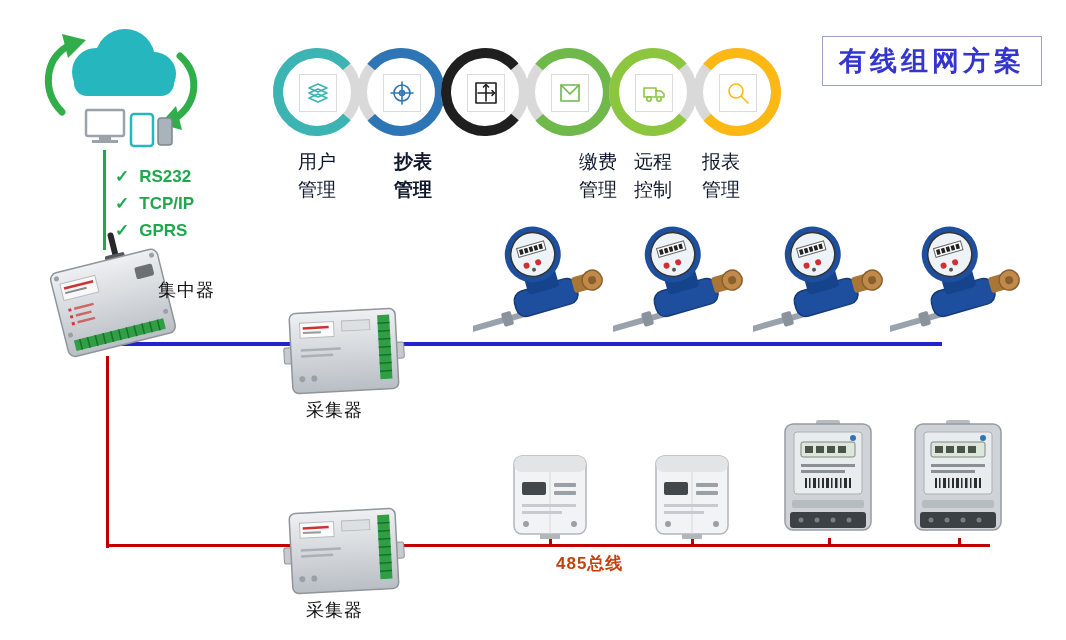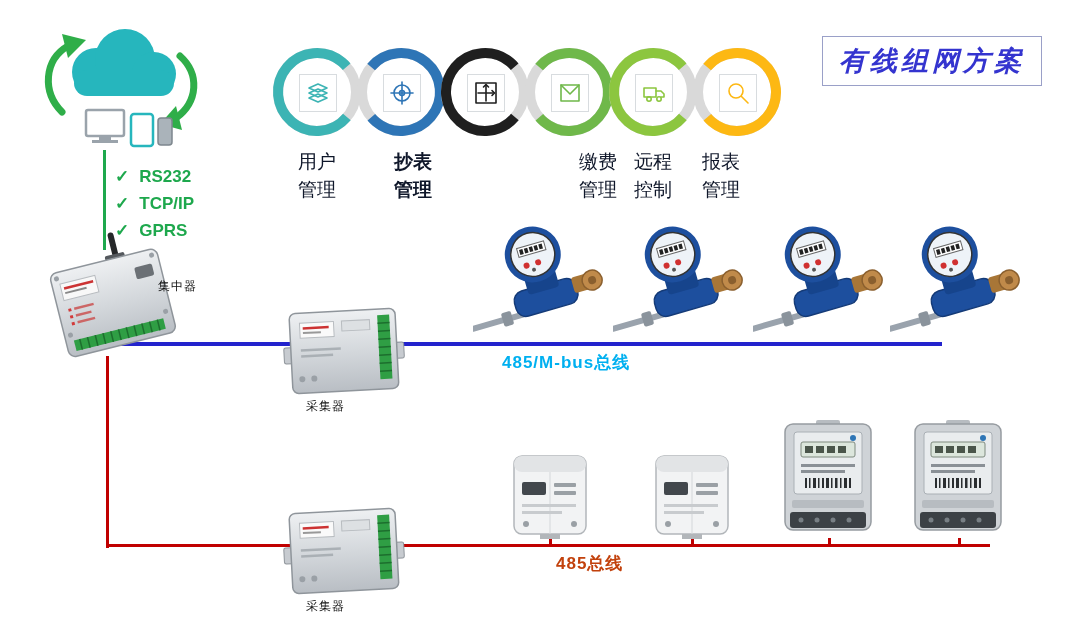--- a/index.html
+++ b/index.html
@@ -1,20 +1,20 @@
 <!DOCTYPE html>
 <html><head>
 <meta charset="utf-8">
 <style>
   html,body{margin:0;padding:0;background:#ffffff;font-family:"Liberation Sans",sans-serif;}
   #stage{position:relative;width:1066px;height:640px;background:#fff;overflow:hidden;}
   .line{position:absolute;z-index:1;}
   .device{position:absolute;z-index:2;}
   .lbl{position:absolute;z-index:3;color:#111;}
-  .dev-label{font-size:12px;font-weight:500;letter-spacing:1px;}
+  .dev-label{font-size:18px;font-weight:500;letter-spacing:1px;}
   .bus-label{font-size:17px;font-weight:bold;letter-spacing:1px;}
   .title-box{position:absolute;left:822px;top:36px;width:218px;height:48px;border:1px solid #9aa0c8;
     display:flex;align-items:center;justify-content:center;z-index:3;background:#fff;}
   .title-box span{font-size:27px;font-weight:bold;letter-spacing:4px;}
   .protocols{position:absolute;left:115px;top:163px;z-index:3;}
   .proto-row{display:flex;align-items:center;gap:10px;height:27px;font-size:17px;font-weight:bold;}
   .ring{position:absolute;top:44px;width:96px;height:96px;z-index:2;}
   .ring-iconbox{position:absolute;left:30px;top:30px;width:36px;height:36px;background:#fff;
     border:1px solid #d8dcdf;display:flex;align-items:center;justify-content:center;}
   .ring-iconbox svg{fill:none;stroke-width:1.6;stroke-linecap:round;stroke-linejoin:round;}
@@ -183,21 +183,21 @@
   <div class="feat-label" style="left:605px;">
     <div>远程</div>
       <div>控制</div>
   </div>
   <div class="feat-label" style="left:673px;">
     <div>报表</div>
       <div>管理</div>
   </div>
 
   <div class="title-box">
-    <span style="color: rgb(52, 52, 207); font-style: italic;">有线组网方案</span>
+    <span style="color: rgb(52, 52, 207);">有线组网方案</span>
   </div>
 
   <div class="device" style="left:45px;top:232px;">
     <svg width="135" height="135" viewBox="0 0 135 135">
       <g transform="rotate(-14 67 67)">
         <rect x="78" y="2" width="6" height="26" rx="3" fill="#26282a"></rect>
         <rect x="70" y="24" width="20" height="8" rx="2" fill="#55595e"></rect>
         <rect x="12" y="28" width="110" height="86" rx="7" fill="url(#silver)" stroke="#8f959b" stroke-width="1.5"></rect>
         <rect x="20" y="40" width="36" height="17" fill="#f8f8f8" stroke="#b8bcc0"></rect>
         <rect x="23" y="44" width="30" height="2.5" fill="#cc3333"></rect>
@@ -359,21 +359,20 @@
             <rect x="70" y="26" width="3.5" height="5"></rect>
             <rect x="75" y="26" width="3.5" height="5"></rect>
         </g>
         <circle cx="58" cy="43" r="3" fill="#d03030"></circle>
           <circle cx="70" cy="43" r="3" fill="#d03030"></circle>
           <circle cx="64" cy="49" r="2" fill="#555"></circle>
       </g>
     </svg>
   </div>
 
-  <div class="lbl bus-label" style="left: 502px; top: 351px; color: rgb(0, 176, 240);">485/M-bus总线</div>
 
   <div class="device" style="left:283px;top:503px;">
     <svg width="122" height="98" viewBox="0 0 122 98">
       <g transform="rotate(-3 61 49)">
         <rect x="1" y="42" width="10" height="16" rx="2" fill="#c7cbd0" stroke="#8f959b"></rect>
         <rect x="111" y="42" width="10" height="16" rx="2" fill="#c7cbd0" stroke="#8f959b"></rect>
         <rect x="8" y="8" width="106" height="80" rx="6" fill="url(#silver)" stroke="#8f959b" stroke-width="1.5"></rect>
         <rect x="18" y="18" width="34" height="15" fill="#fafafa" stroke="#b8bcc0"></rect>
         <rect x="21" y="22" width="26" height="2.5" fill="#cc3333"></rect>
         <rect x="21" y="27" width="18" height="2" fill="#999"></rect>

